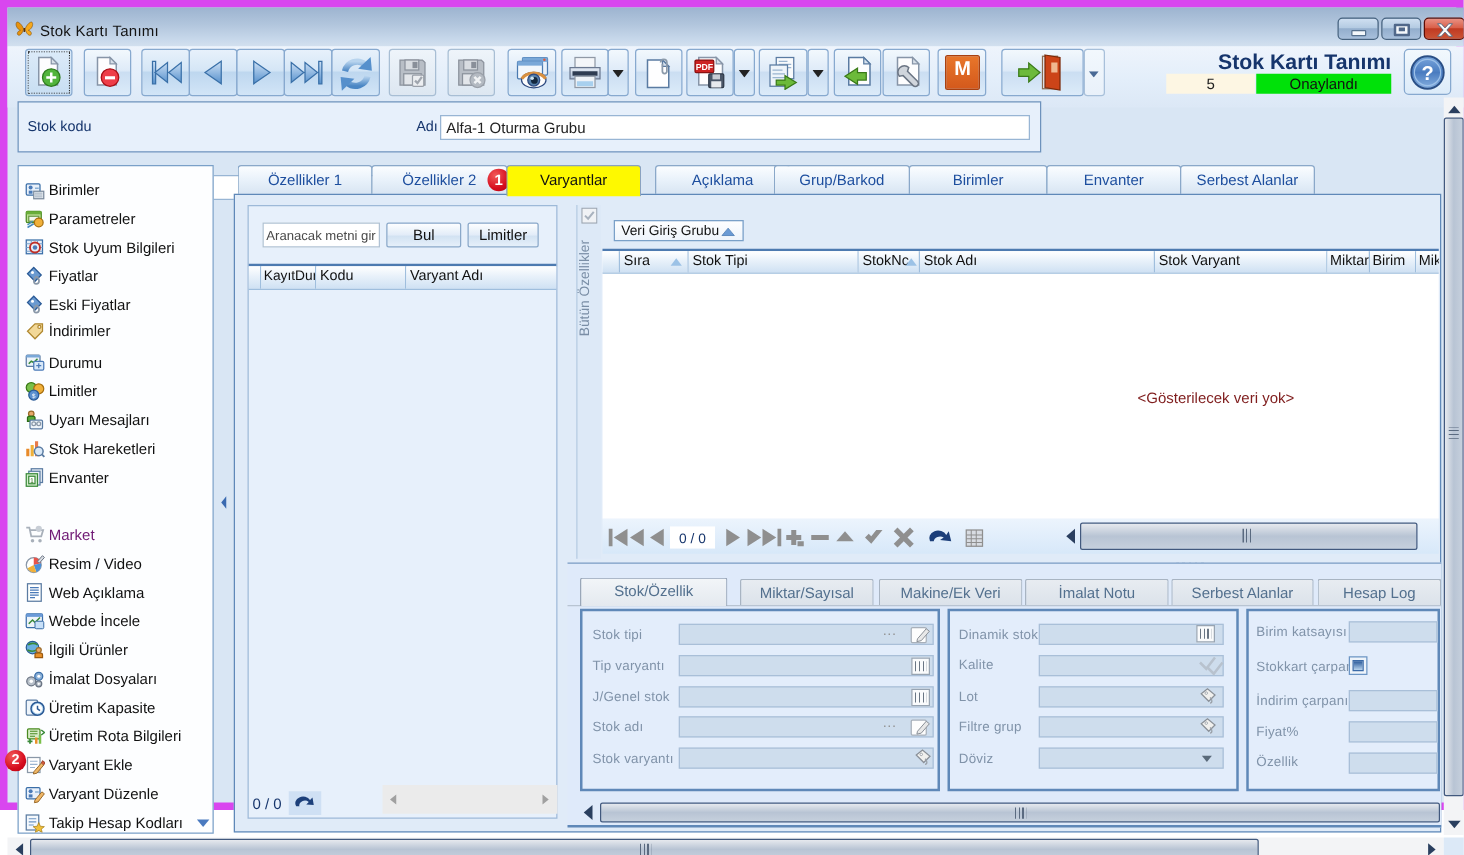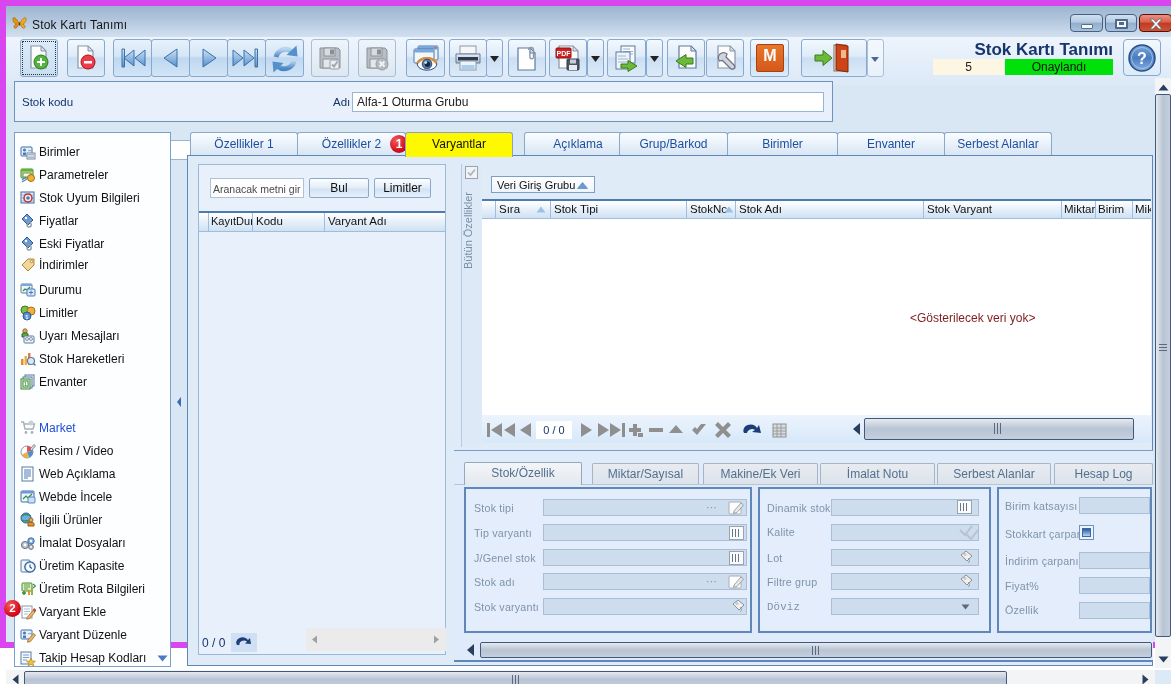--- a/index.html
+++ b/index.html
@@ -396,21 +396,21 @@
           </svg></span>
         <span class="tx">Envanter</span>
       </div>
     <div class="si" style="top:284px">
         <span class="ic"><svg width="16" height="16" viewBox="0 0 16 16">
             <path d="M1 2 L3.5 2 L5 9 L13 9 L14.5 4 L4 4" fill="none" stroke="#a8b0ba" stroke-width="1.4"></path>
             <circle cx="6" cy="12.5" r="1.4" fill="#a8b0ba"></circle>
             <circle cx="12" cy="12.5" r="1.4" fill="#a8b0ba"></circle>
             <circle cx="11" cy="3" r="2.5" fill="#c8ced6"></circle>
           </svg></span>
-        <span class="tx" style="color:#1d4ed8">Market</span>
+        <span class="tx" style="color:#701a75">Market</span>
       </div>
     <div class="si" style="top:307px">
         <span class="ic"><svg width="16" height="16" viewBox="0 0 16 16">
             <circle cx="7" cy="9" r="6" fill="#fff" stroke="#8a98a8"></circle>
             <path d="M7 9 L7 3 A6 6 0 0 1 12.8 7.5 Z" fill="#e8544a"></path>
             <path d="M7 9 L12.8 7.5 A6 6 0 0 1 9 14.6 Z" fill="#4a90d8"></path>
             <path d="M7 9 L9 14.6 A6 6 0 0 1 2 11.5 Z" fill="#f0b03a"></path>
             <path d="M10 6 L14 1.5 L15.5 3 L11.5 7.5 Z" fill="#d8dce2" stroke="#6a7483" stroke-width="0.8"></path>
           </svg></span>
         <span class="tx">Resim / Video</span>
@@ -617,21 +617,21 @@
   <div class="abs finp" style="left:537px;top:493px;width:204px;"></div>
   <div class="abs finp" style="left:537px;top:518px;width:204px;"></div>
   <div class="abs finp" style="left:537px;top:543px;width:204px;"></div>
   <div class="abs finp" style="left:537px;top:567px;width:204px;"></div>
   <div class="abs finp" style="left:537px;top:592px;width:204px;"></div>
 
   <div class="abs flbl" style="left:761px;top:496px;">Dinamik stok</div>
   <div class="abs flbl" style="left:761px;top:520px;">Kalite</div>
   <div class="abs flbl" style="left:761px;top:546px;">Lot</div>
   <div class="abs flbl" style="left:761px;top:570px;">Filtre grup</div>
-  <div class="abs flbl" style="left:761px;top:595px;font-family:Liberation Mono, monospace;">Döviz</div>
+  <div class="abs flbl" style="left:761px;top:595px;">Döviz</div>
   <div class="abs finp" style="left:825px;top:493px;width:148px;"></div>
   <div class="abs finp" style="left:825px;top:518px;width:148px;"></div>
   <div class="abs finp" style="left:825px;top:543px;width:148px;"></div>
   <div class="abs finp" style="left:825px;top:567px;width:148px;"></div>
   <div class="abs finp" style="left:825px;top:592px;width:148px;"></div>
 
   <div class="abs" style="left:700px;top:495px;font-size:11px;color:#909090;">···</div>
   <svg class="abs" style="left:722px;top:494px" width="17" height="16" viewBox="0 0 17 16">
       <rect x="1" y="2" width="12" height="12" rx="1" fill="#fdfdfd" stroke="#a8b0ba"></rect>
       <path d="M6 11 L13 3 L15.5 5 L9 12.5 L5.5 13.3 Z" fill="#e8e8e8" stroke="#8a9098" stroke-width="0.8"></path>

